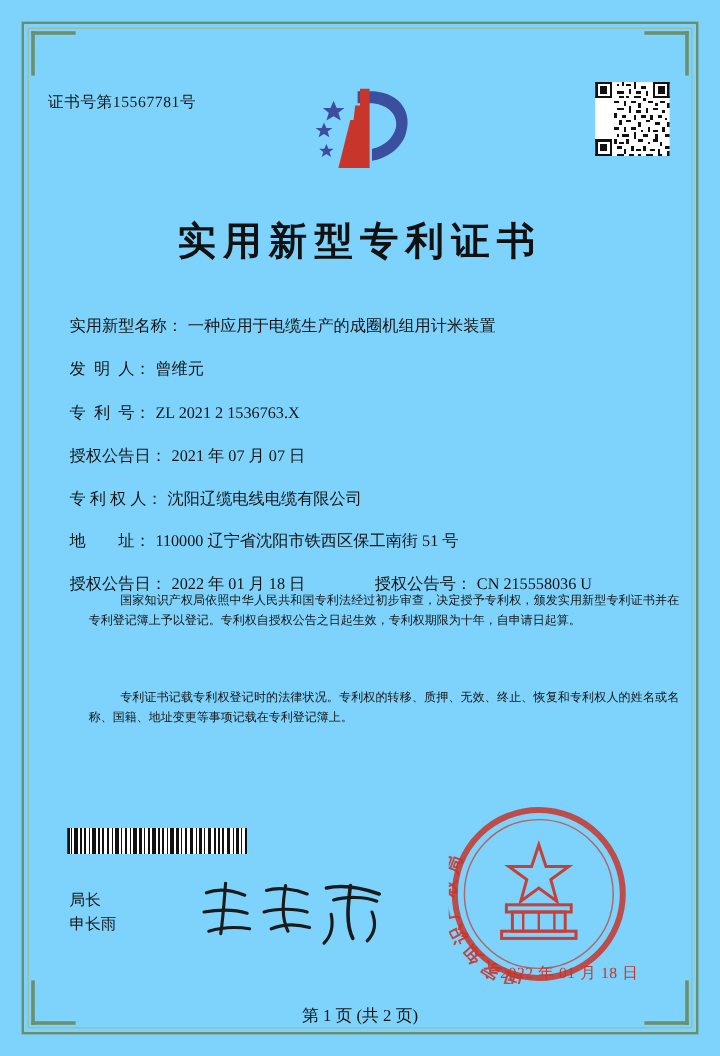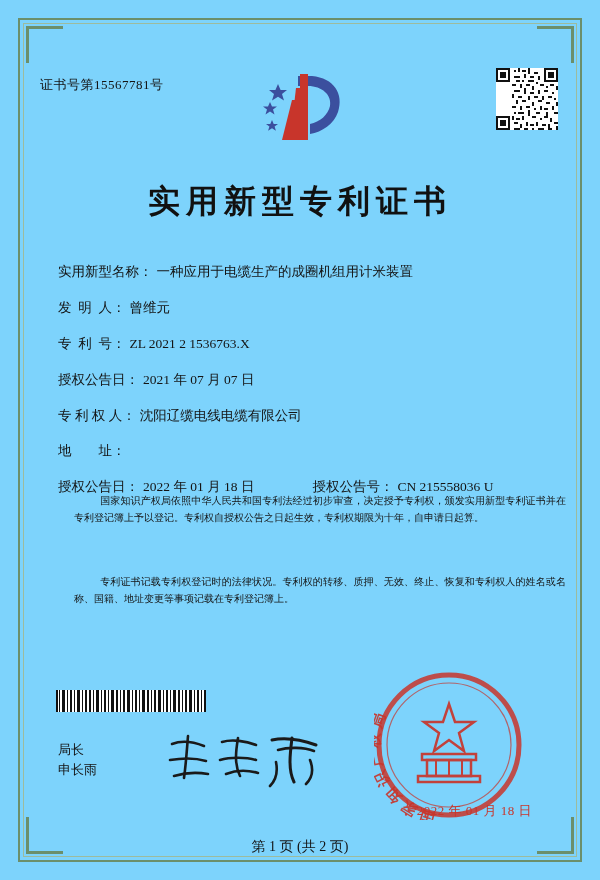--- a/index.html
+++ b/index.html
@@ -339,20 +339,21 @@
         <span class="field-value">2021 年 07 月 07 日</span>
       </div>
 
       <div class="field-row">
         <span class="field-label">专 利 权 人：</span>
         <span class="field-value">沈阳辽缆电线电缆有限公司</span>
       </div>
 
       <div class="field-row">
         <span class="field-label">地        址：</span>
+        <span class="field-value">110000 辽宁省沈阳市铁西区保工南街 51 号</span>
       </div>
 
       <div class="field-row two-col">
         <span class="field-label">授权公告日：</span>
         <span class="field-value">2022 年 01 月 18 日</span>
         <span class="field-second">
           <span class="field-label">授权公告号：</span>
           <span class="field-value">CN 215558036 U</span>
         </span>
       </div>

